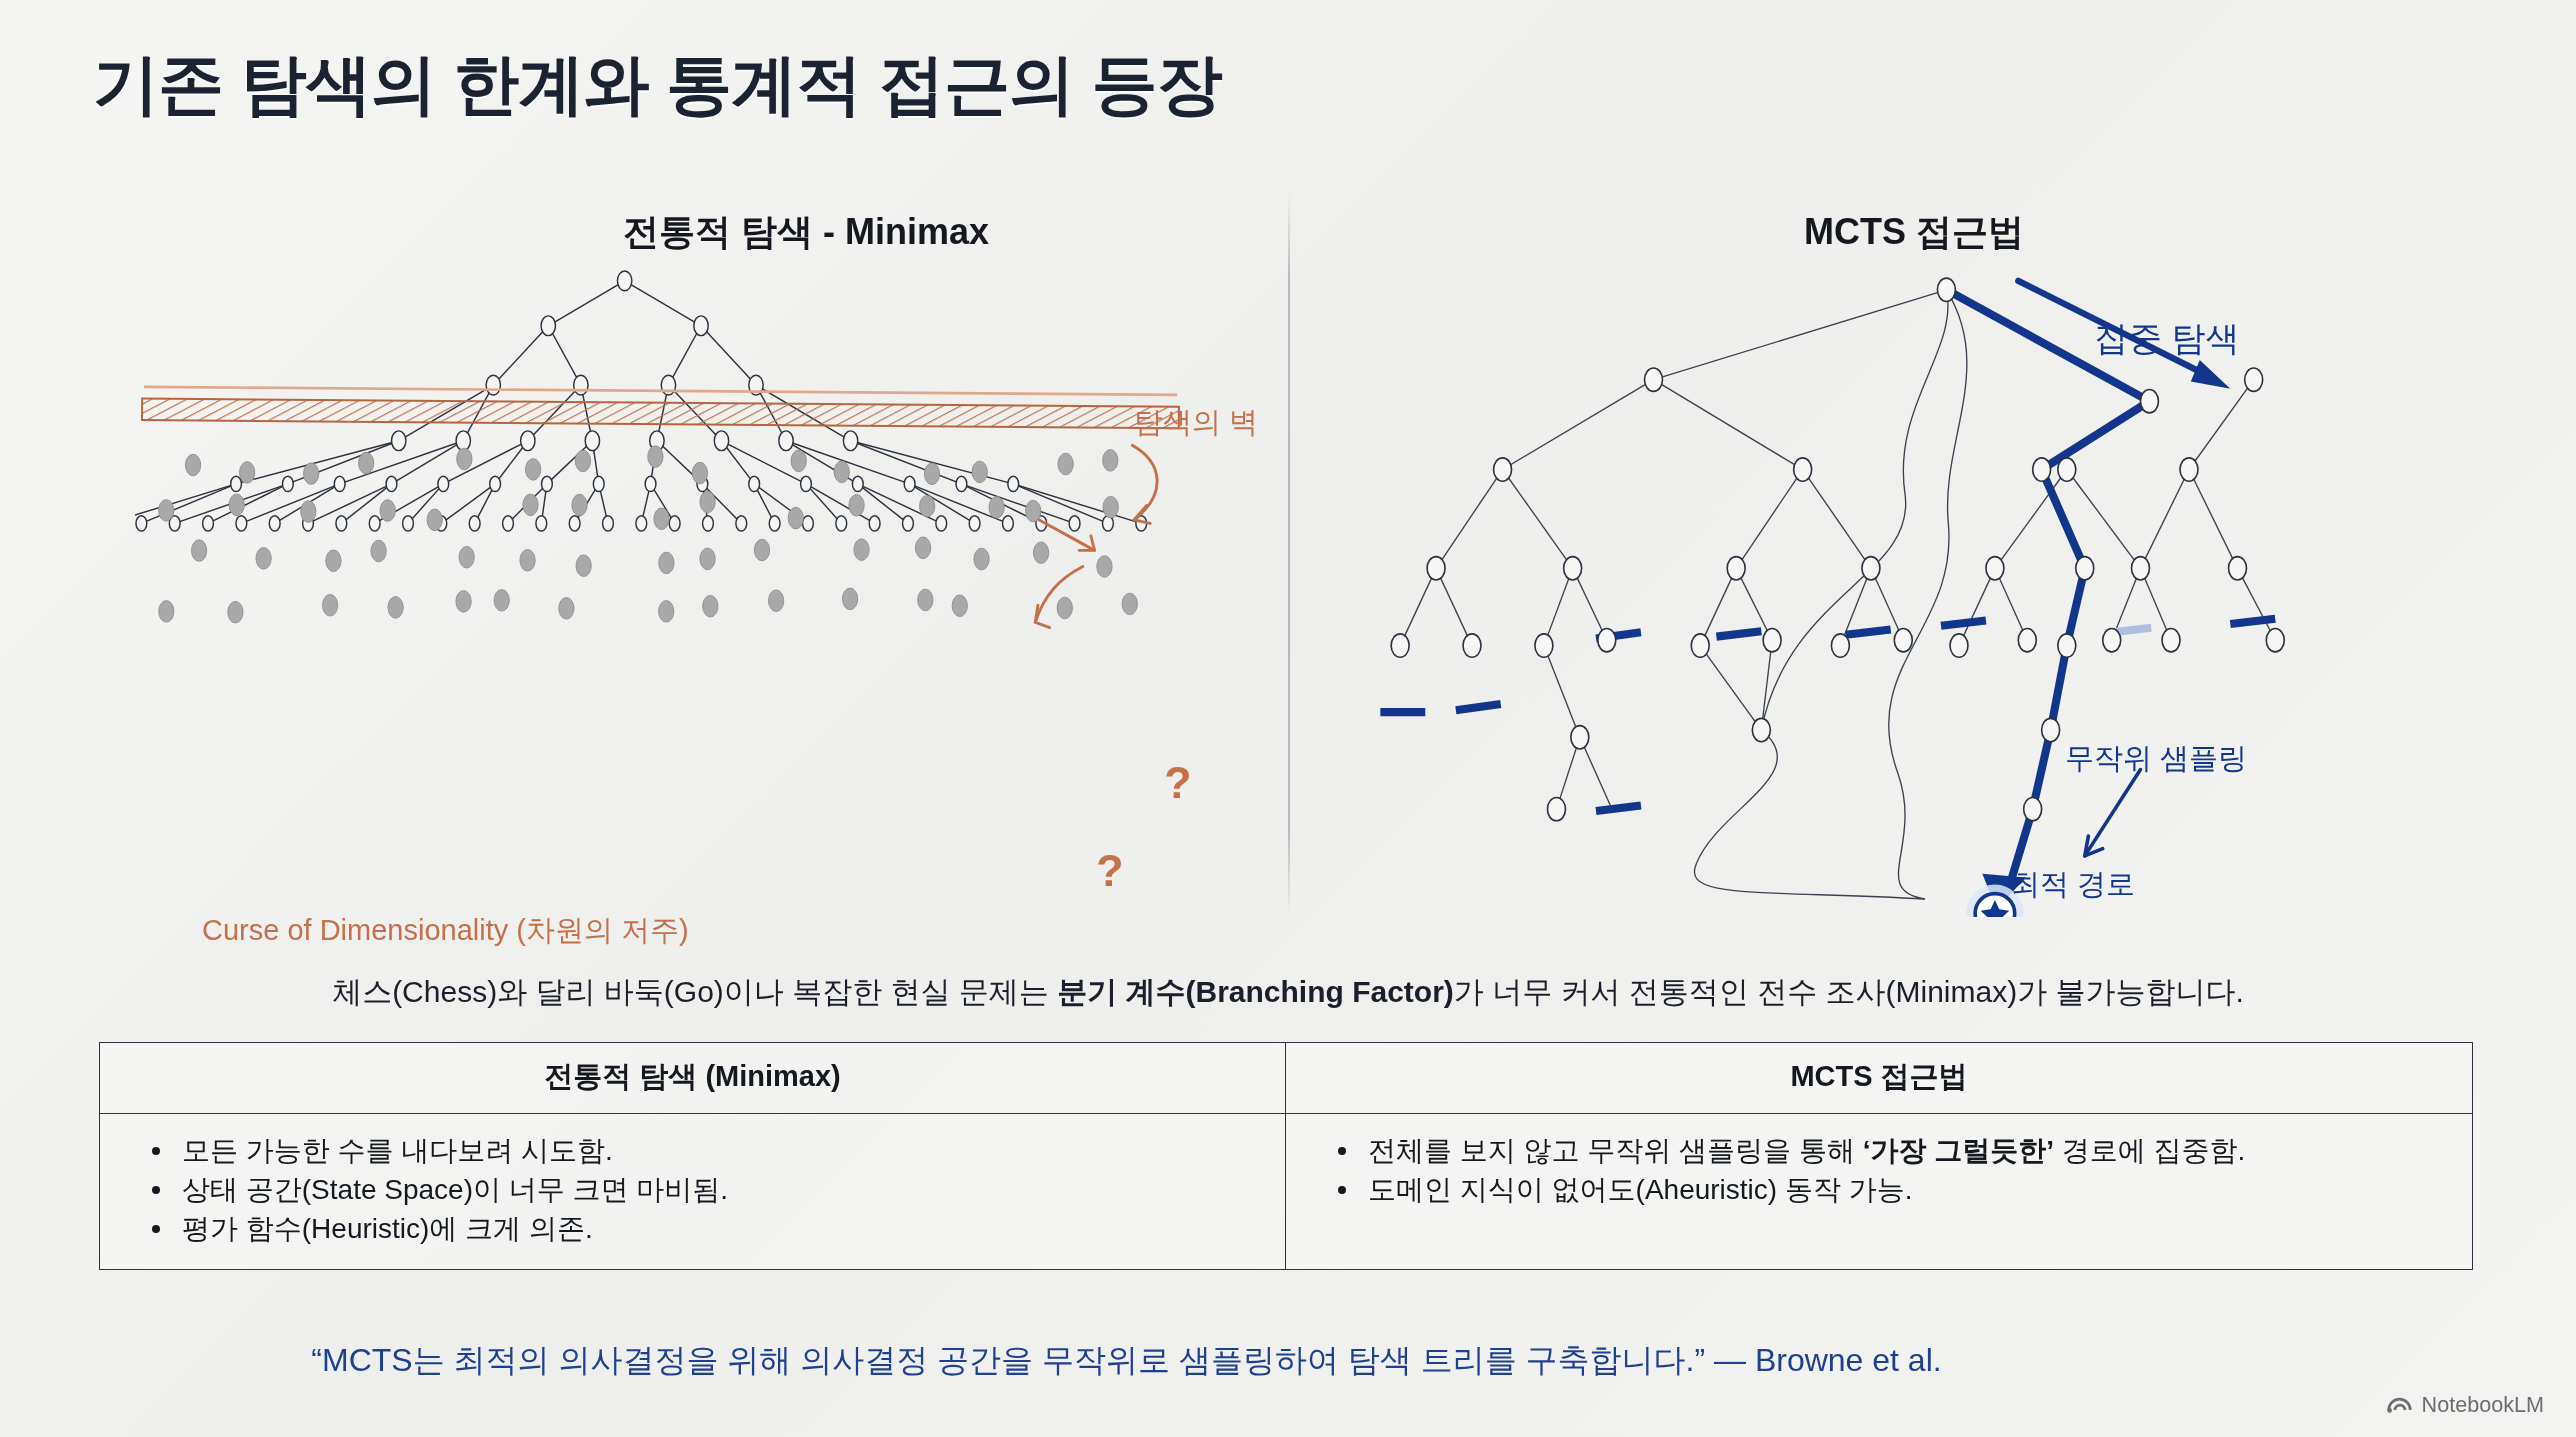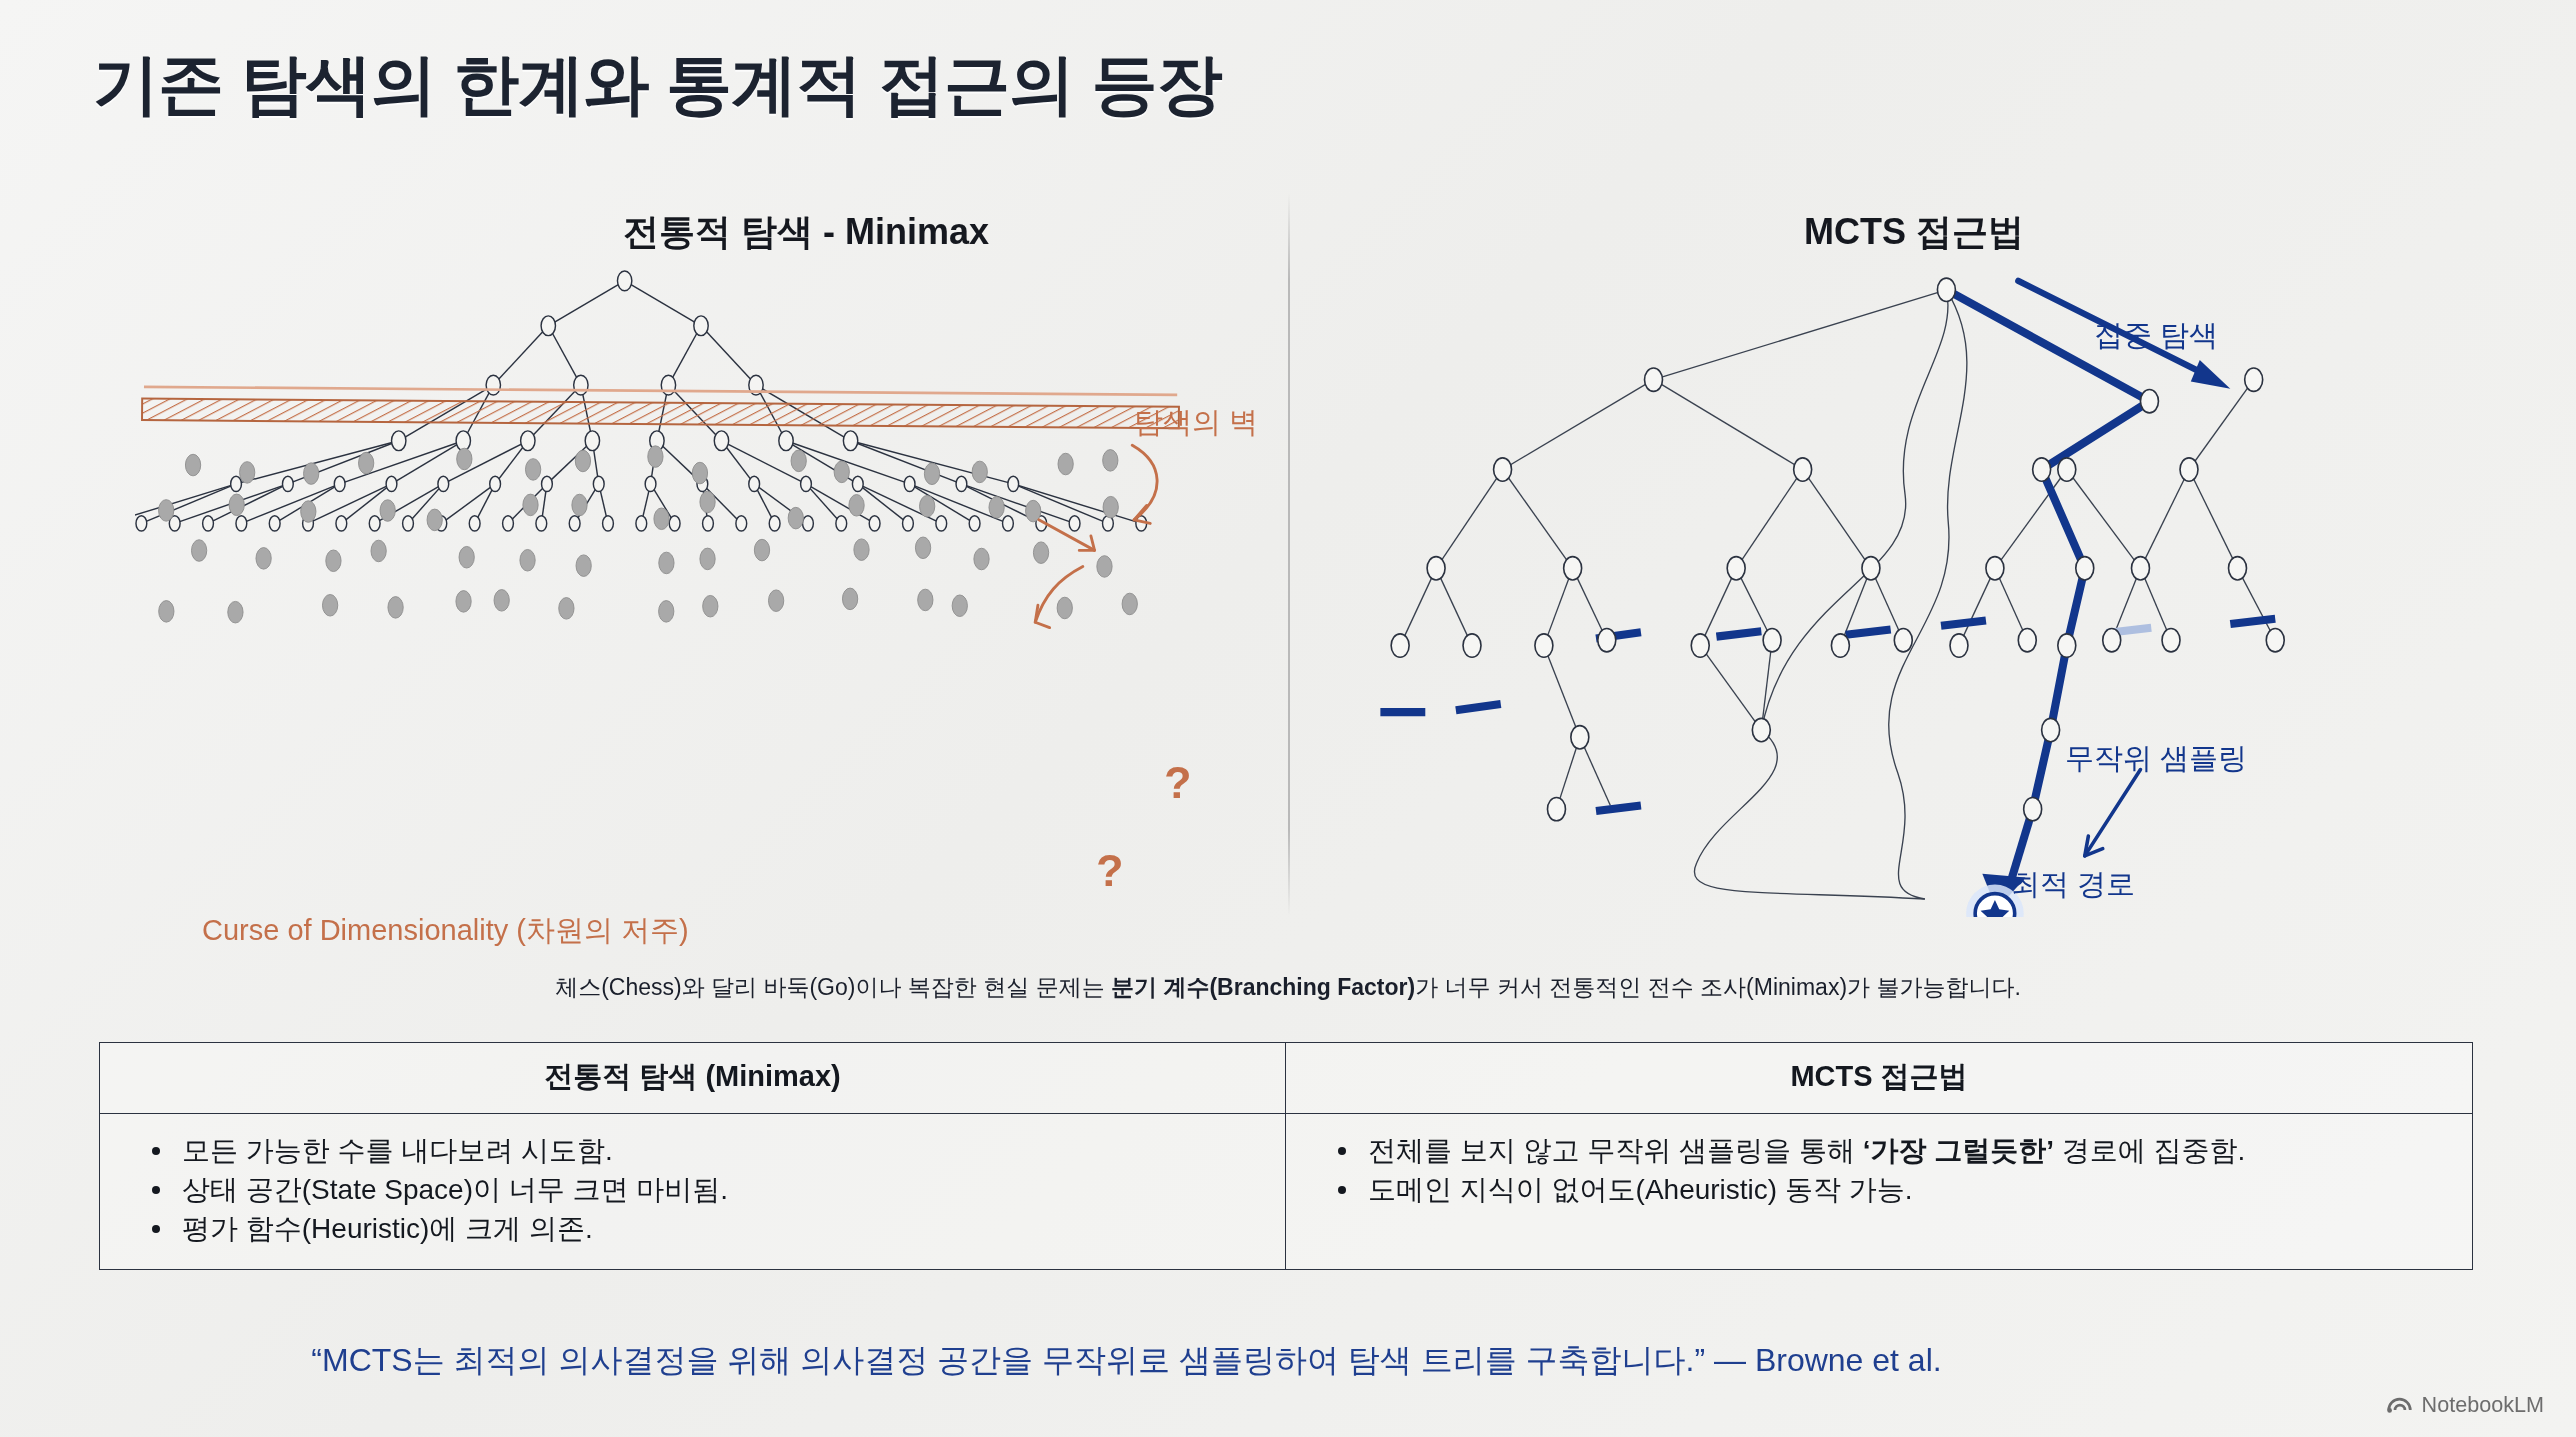--- a/index.html
+++ b/index.html
@@ -37,21 +37,21 @@
   }
 
   
   .diagram{position:absolute;}
   #left-diagram{left:135px;top:270px;width:1150px;height:647px;}
   #right-diagram{left:1366px;top:270px;width:1168px;height:647px;}
 
   
   .caption{
     position:absolute;left:0;top:972px;width:2576px;text-align:center;
-    font-size:23px;color:#1a1f2b;
+    font-size:30px;color:#1a1f2b;
   }
   .caption b{font-weight:bold;}
 
   
   .table{
     position:absolute;left:99px;top:1042px;width:2372px;
     border:1.8px solid #2b3240;background:rgba(255,255,255,.25);
   }
   .trow{display:flex;}
   .thead .tcell{
@@ -428,21 +428,21 @@
       <path d="M800 652 l20 -8 M800 652 l4 -22"></path>
     </g>
 
     <g>
       <circle cx="700" cy="716" r="32" fill="#dbe6fa" opacity=".85"></circle>
       <circle cx="700" cy="716" r="22" fill="#ffffff" stroke="#12368c" stroke-width="4"></circle>
       <polygon points="700,701 704.8,711.5 716,713 707.7,720.8 709.9,732 700,726.5 690.1,732 692.3,720.8 684,713 695.2,711.5" fill="#12368c"></polygon>
     </g>
   </svg>
 
-  <div style="position:absolute;left:2094px;top:316px;font-size:29px;color:#12368c;font-weight:500;">집중 탐색</div>
+  <div style="position:absolute;left:2094px;top:316px;font-size:34px;color:#12368c;font-weight:500;">집중 탐색</div>
   <div style="position:absolute;left:2065px;top:739px;font-size:29px;color:#12368c;font-weight:500;">무작위 샘플링</div>
   <div style="position:absolute;left:2011px;top:865px;font-size:29px;color:#12368c;font-weight:500;">최적 경로</div>
 
   <div class="caption">
     <span>체스(Chess)와 달리 바둑(Go)이나 복잡한 현실 문제는 </span><b>분기 계수(Branching Factor)</b><span>가 너무 커서 전통적인 전수 조사(Minimax)가 불가능합니다.</span>
   </div>
 
   <div class="table">
     <div class="trow thead">
       <div class="tcell left">전통적 탐색 (Minimax)</div>

